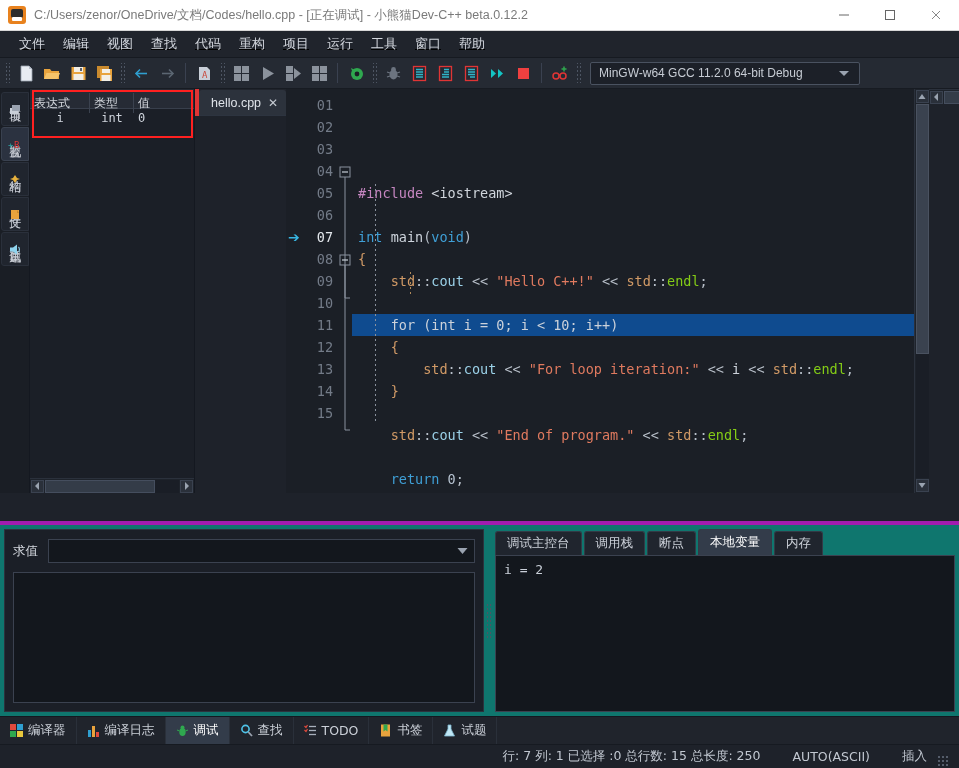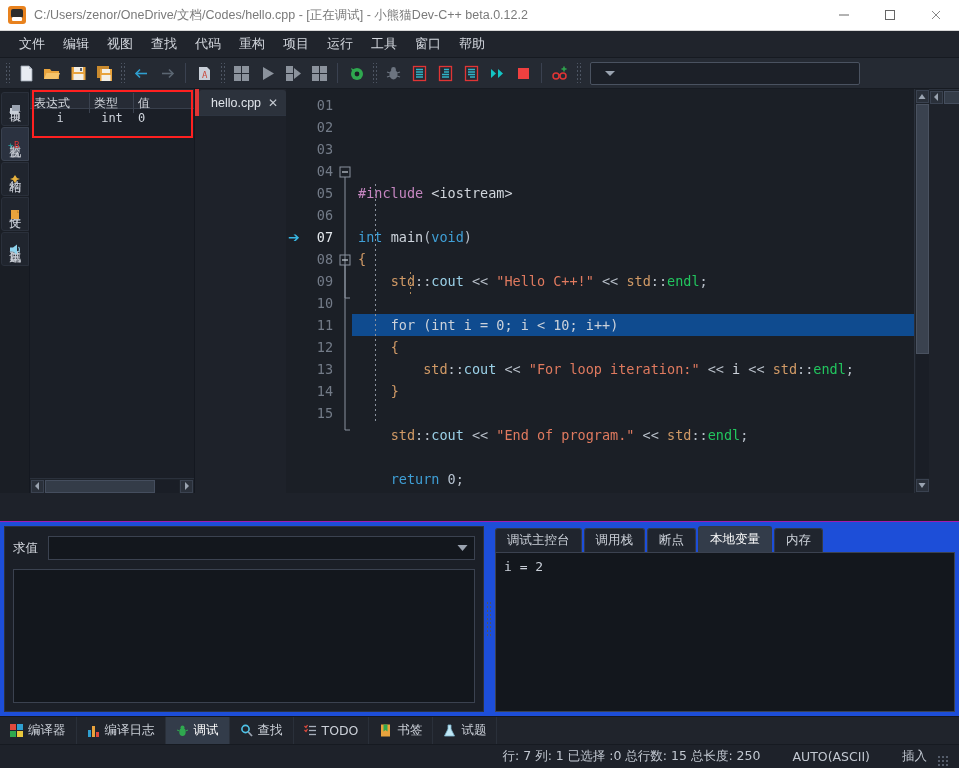--- a/index.html
+++ b/index.html
@@ -35,21 +35,21 @@
   .winbtns { margin-left: auto; display: flex; height: 31px; }
   .winbtn {
     width: 46px; height: 31px; display: flex; align-items: center; justify-content: center;
     color: #555; font-size: 12px; font-family: "Liberation Sans", sans-serif;
   }
   .winbtn svg { display: block; }
 
   
   .menubar {
     height: 27px; flex: 0 0 27px; background: #20242c; display: flex; align-items: center;
-    padding-left: 10px; border-bottom: 1px solid #161a21;
+    padding-left: 10px; border-bottom: 1px solid #161a21; text-decoration: underline;
   }
   .menu-item {
     font-size: 13px; color: #d3d7de; padding: 3px 9px; white-space: nowrap;
     font-family: "Liberation Sans", "DejaVu Sans", sans-serif;
   }
 
   
   .toolbar {
     height: 31px; flex: 0 0 31px; background: #252a33; display: flex; align-items: center;
     border-bottom: 1px solid #171b22; padding-left: 2px;
@@ -192,28 +192,28 @@
   
   .k { color: #3f9fd6; }      
   .pre { color: #c586c0; }    
   .inc { color: #d0d5dc; }    
   .ns { color: #d19a66; }     
   .op { color: #b9c0ca; }     
   .id { color: #9bd1e8; }     
   .str { color: #e07a5f; }    
   .num { color: #b6c2d0; }    
   .fn { color: #cdd3db; }     
-  .endl { color: #22c55e; }   
+  .endl { color: #84cc16; }   
   .brc { color: #d19a66; }    
   .plain { color: #ccd2da; }
 
   
   .bottom {
-    height: 195px; flex: 0 0 195px; display: flex; background: #1d4ed8;
-    border-top: 1px solid #a21caf;
+    height: 195px; flex: 0 0 195px; display: flex; background: #0f766e;
+    border-top: 4px solid #a21caf;
     margin-top: 28px;
   }
   .eval-panel {
     width: 480px; flex: 0 0 480px; background: #1b1f27; border: 1px solid #2c323d;
     margin: 4px 2px 4px 4px; display: flex; flex-direction: column; padding: 8px;
   }
   .eval-row { display: flex; align-items: center; flex: 0 0 26px; }
   .eval-label {
     font-size: 12.5px; color: #d4d8df; margin-right: 10px; white-space: nowrap;
     font-family: "DejaVu Sans", sans-serif;
@@ -479,20 +479,21 @@
           <circle cx="12" cy="11" r="3" fill="none" stroke="#e03535" stroke-width="1.5"></circle>
           <line x1="8" y1="10" x2="9" y2="10" stroke="#e03535" stroke-width="1.5"></line>
           <line x1="13" y1="1.5" x2="13" y2="6.5" stroke="#2fa84f" stroke-width="1.5"></line>
           <line x1="10.5" y1="4" x2="15.5" y2="4" stroke="#2fa84f" stroke-width="1.5"></line>
         </svg>
     </div>
 
     <div class="grip"></div>
 
     <div class="compiler-select">
+      <div class="cs-text">MinGW-w64 GCC 11.2.0 64-bit Debug</div>
       <div class="cs-arrow"></div>
     </div>
   </div>
 
   <div class="main">
 
     <div class="vtabs">
       <div class="vtab">
         <div class="vtab-label">项目</div>
         <div class="vtab-ico">

